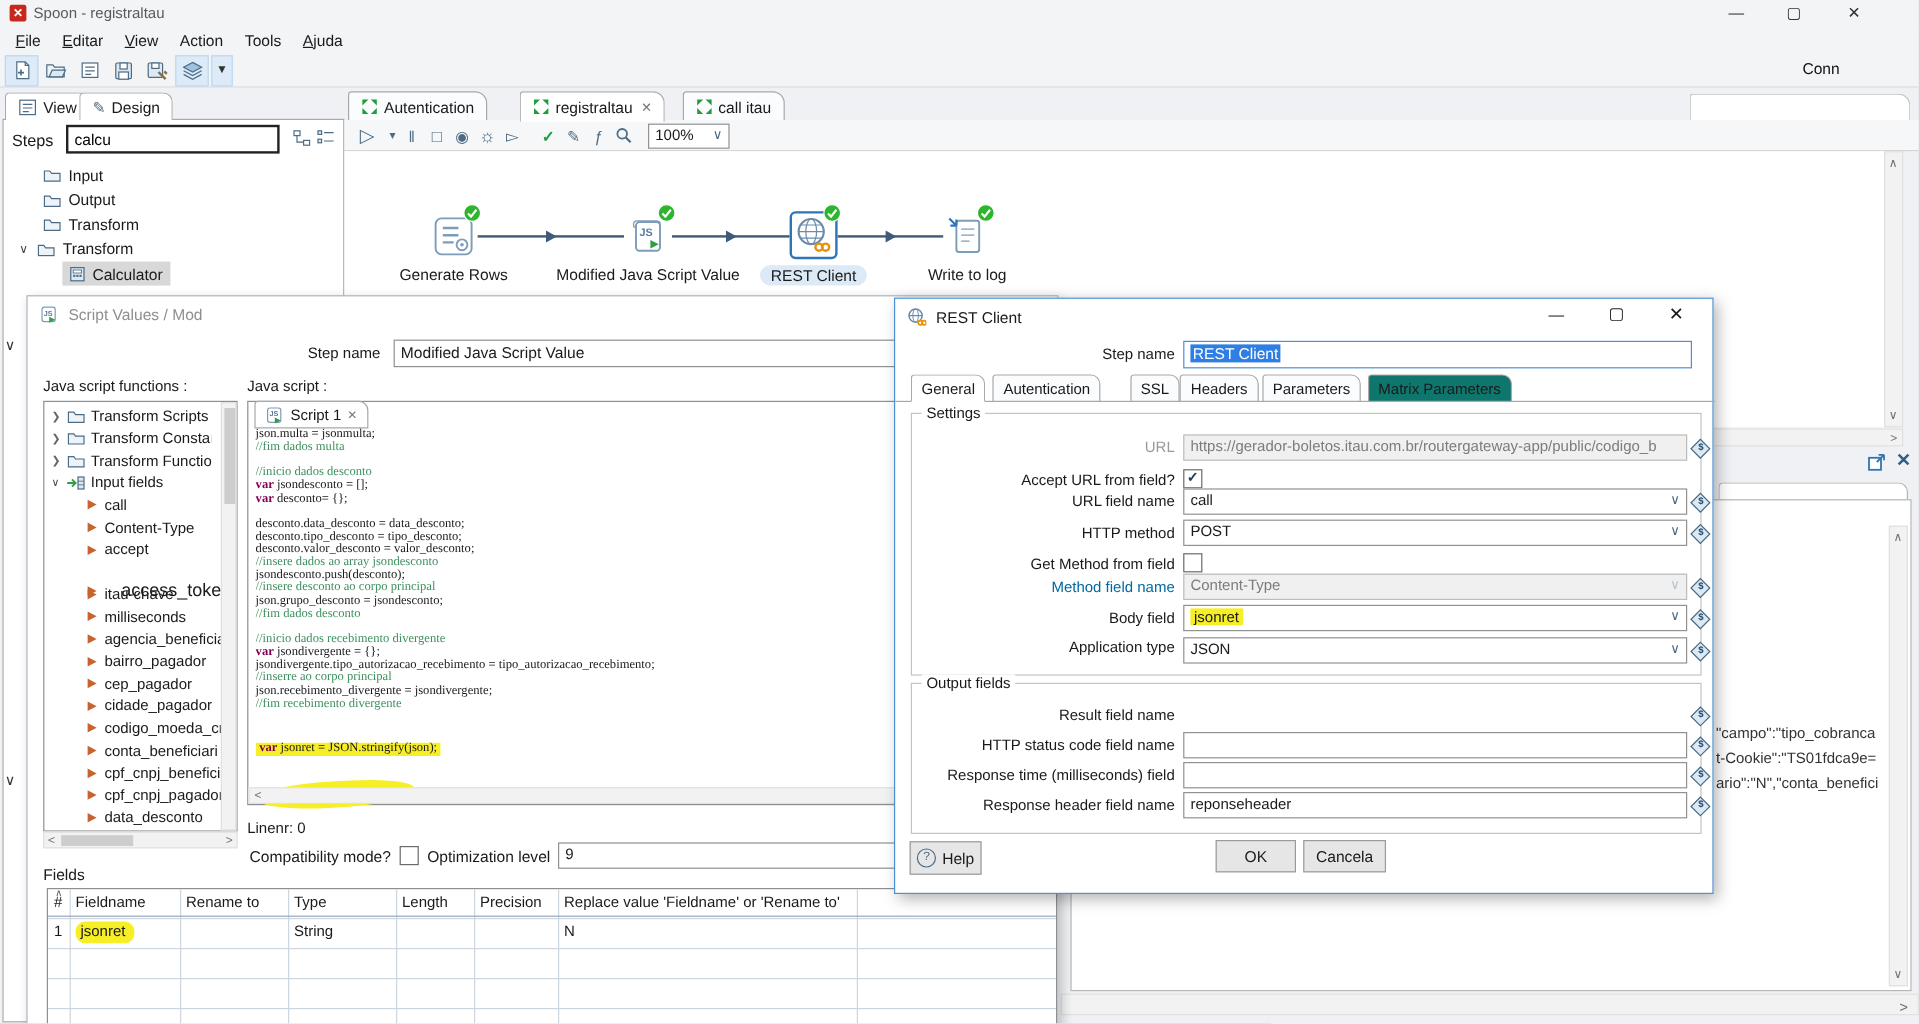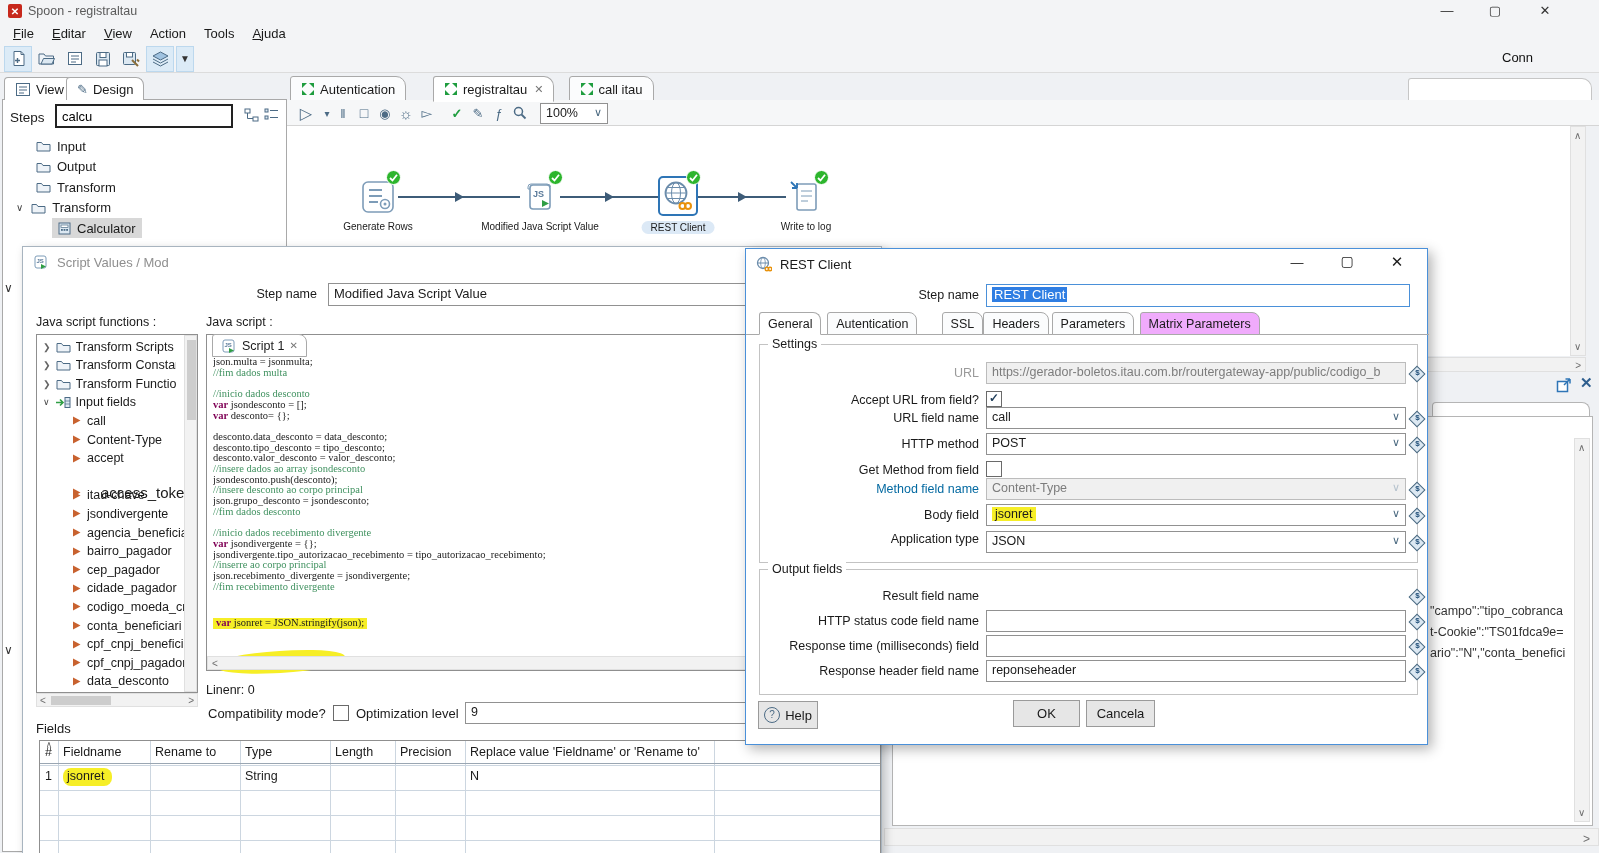--- a/index.html
+++ b/index.html
@@ -22,21 +22,21 @@
             display:flex;align-items:center;padding:0 10px;font-size:13px;gap:5px}
   .panel{background:#fff;border:1px solid #a9a9a9}
   .tree-row{position:absolute;display:flex;align-items:center;gap:6px;height:20px;font-size:13px;white-space:nowrap}
   .sel-gray{background:#d8d8d8}
   
   .canvas-tab{position:absolute;top:76px;height:24px;background:#fff;border:1px solid #a9a9a9;border-radius:3px 10px 0 0;
               display:flex;align-items:center;gap:5px;padding:0 10px;font-size:13px;white-space:nowrap}
   .ctool{position:absolute;display:flex;align-items:center;justify-content:center;width:20px;height:20px;color:#4c6b85;font-size:14px}
   .hop{position:absolute;height:2px;background:#3e5c78}
   .hop-arrow{position:absolute;width:0;height:0;border-top:5px solid transparent;border-bottom:5px solid transparent;border-left:9px solid #3e5c78}
-  .step-label{position:absolute;transform:translateX(-50%);font-size:10px;white-space:nowrap}
+  .step-label{position:absolute;transform:translateX(-50%);font-size:13px;white-space:nowrap}
   .pill{background:#dce9f6;border-radius:9px;padding:1px 9px}
   
   .dlg{position:absolute;background:#fff;box-sizing:border-box}
   .dlg-title{position:absolute;left:0;top:0;right:0;height:30px;display:flex;align-items:center;gap:8px;padding-left:10px;font-size:13px}
   .gbox{position:absolute;border:1px solid #c3c3c3}
   .glabel{position:absolute;top:-8px;left:8px;background:#fff;padding:0 4px;font-size:12.5px}
   .rlabel{position:absolute;text-align:right;font-size:12.5px;white-space:nowrap}
   .field{position:absolute;background:#fff;border:1px solid #919191;font-family:"Liberation Sans",sans-serif;
          font-size:12.5px;padding:2px 5px;box-sizing:border-box;overflow:hidden;white-space:nowrap}
   .field.dis{background:#f0f0f0;color:#7c7c7c;border-color:#bcbcbc}
@@ -496,21 +496,21 @@
             </svg>
           </span>
           <span style="max-width:100px;overflow:hidden;display:inline-block">itau-chave</span>
         </div>
         <div class="tree-row" style="left: 48px; top: 258.4px; height: 17px; font-size: 12.5px; gap: 5px;">
           <span>
             <svg width="11" height="11" viewBox="0 0 11 11" style="display:block">
               <polygon points="2,1.5 9.5,5.5 2,9.5" fill="#c8622f"></polygon>
             </svg>
           </span>
-          <span style="max-width:100px;overflow:hidden;display:inline-block">jsondivergente</span>
+          <span style="max-width:100px;overflow:hidden;display:inline-block">milliseconds</span>
         </div>
         <div class="tree-row" style="left: 48px; top: 277px; height: 17px; font-size: 12.5px; gap: 5px;">
           <span>
             <svg width="11" height="11" viewBox="0 0 11 11" style="display:block">
               <polygon points="2,1.5 9.5,5.5 2,9.5" fill="#c8622f"></polygon>
             </svg>
           </span>
           <span style="max-width:100px;overflow:hidden;display:inline-block">agencia_beneficia</span>
         </div>
         <div class="tree-row" style="left: 48px; top: 295.6px; height: 17px; font-size: 12.5px; gap: 5px;">
@@ -683,21 +683,21 @@
       <span>OK</span>
     </div>
     <div class="btn" style="left:340px;top:451px;width:67px;height:25px">
       <span>Cancela</span>
     </div>
   <div class="dtab abs" style="left: 13px; top: 63px; z-index: 3; border-bottom: 1px solid rgb(255, 255, 255);">General</div>
       <div class="dtab abs" style="left: 81.2px; top: 63px; background: rgb(251, 252, 253);">Autentication</div>
       <div class="dtab abs" style="left: 195.6px; top: 63px; background: rgb(251, 252, 253);">SSL</div>
       <div class="dtab abs" style="left: 237.4px; top: 63px; background: rgb(251, 252, 253);">Headers</div>
       <div class="dtab abs" style="left: 305.6px; top: 63px; background: rgb(251, 252, 253);">Parameters</div>
-      <div class="dtab abs" style="left: 393.6px; top: 63px; background: #f0abfc;">Matrix Parameters</div>
+      <div class="dtab abs" style="left: 393.6px; top: 63px; background: #0f766e;">Matrix Parameters</div>
       <div class="rlabel" style="left: 0px; top: 117px; width: 233px; color: rgb(154, 154, 154);">URL</div>
       <div class="field dis" style="left: 240px; top: 113px; width: 420px; height: 22px;">https://gerador-boletos.itau.com.br/routergateway-app/public/codigo_b</div>
       <div class="diamond" style="left: 665px; top: 119px;">
         <i>$</i>
       </div>
       <div class="rlabel" style="left: 0px; top: 144px; width: 233px;">Accept URL from field?</div>
       <div class="cbox" style="left: 240px; top: 142px;">✓</div>
       <div class="rlabel" style="left: 0px; top: 162px; width: 233px;">URL field name</div>
       <div class="field" style="left: 240px; top: 158px; width: 420px; height: 22px;">call<span class="chev">∨</span></div>
       <div class="diamond" style="left: 665px; top: 164px;">

